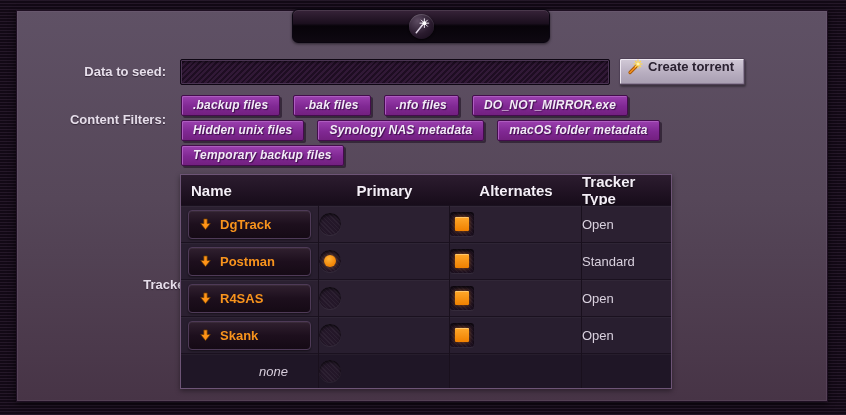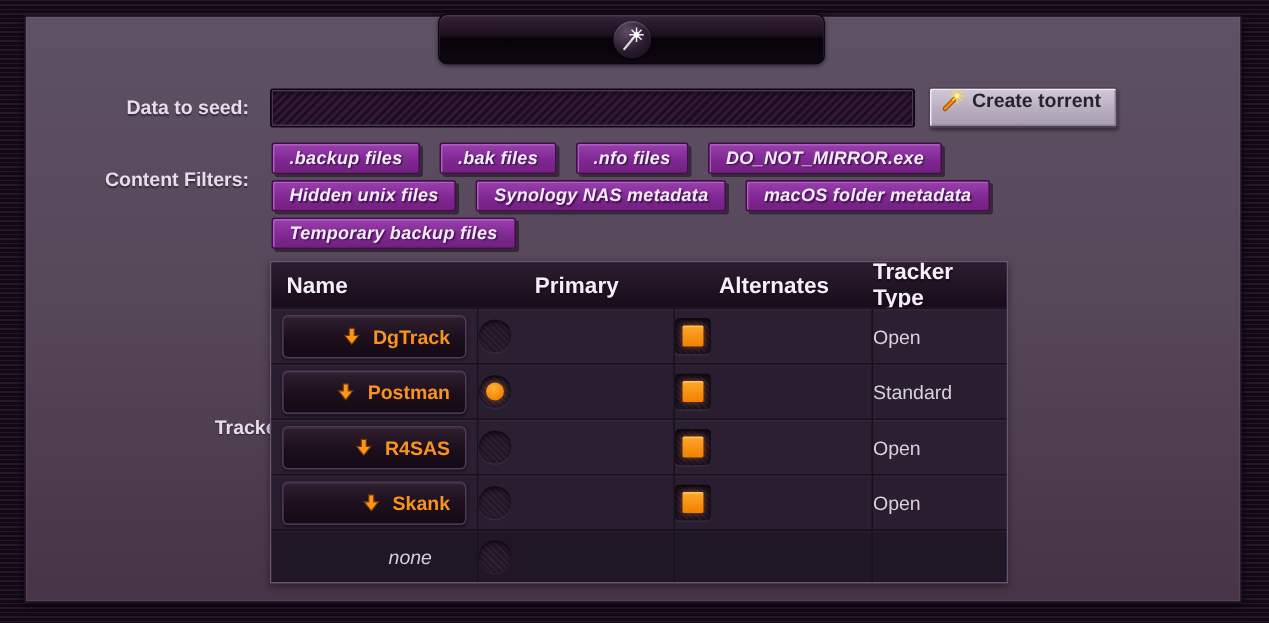--- a/index.html
+++ b/index.html
@@ -103,21 +103,20 @@
   .rN { background:#1f1626; }
   .td.namecell { justify-content:flex-start; padding-left:7px; }
   .name-btn {
     width:123px; height:29px; display:flex; align-items:center; gap:8px;
     padding:0 10px; cursor:pointer;
     background:linear-gradient(180deg,#30202f 0%,#1d0f1d 50%,#150a15 100%);
     border:1px solid #4e3a57; border-radius:4px;
     box-shadow:0 1px 2px rgba(0,0,0,0.5), inset 0 1px 0 rgba(255,255,255,0.05);
     color:#f8941d; font-weight:bold; font-size:13px;
     font-family:"Liberation Sans", sans-serif;
-    justify-content:flex-end;
   }
   .none-label {
     width:100%; text-align:center; font-style:italic;
     color:#d6cddb; font-size:13px;padding-left:48px;
   }
   .radio {
     width:22px; height:22px; border-radius:50%; cursor:pointer;
     background-color:#241729;
     background-image:repeating-linear-gradient(45deg,
       rgba(255,255,255,0.045) 0 1px, rgba(0,0,0,0) 1px 3px);

